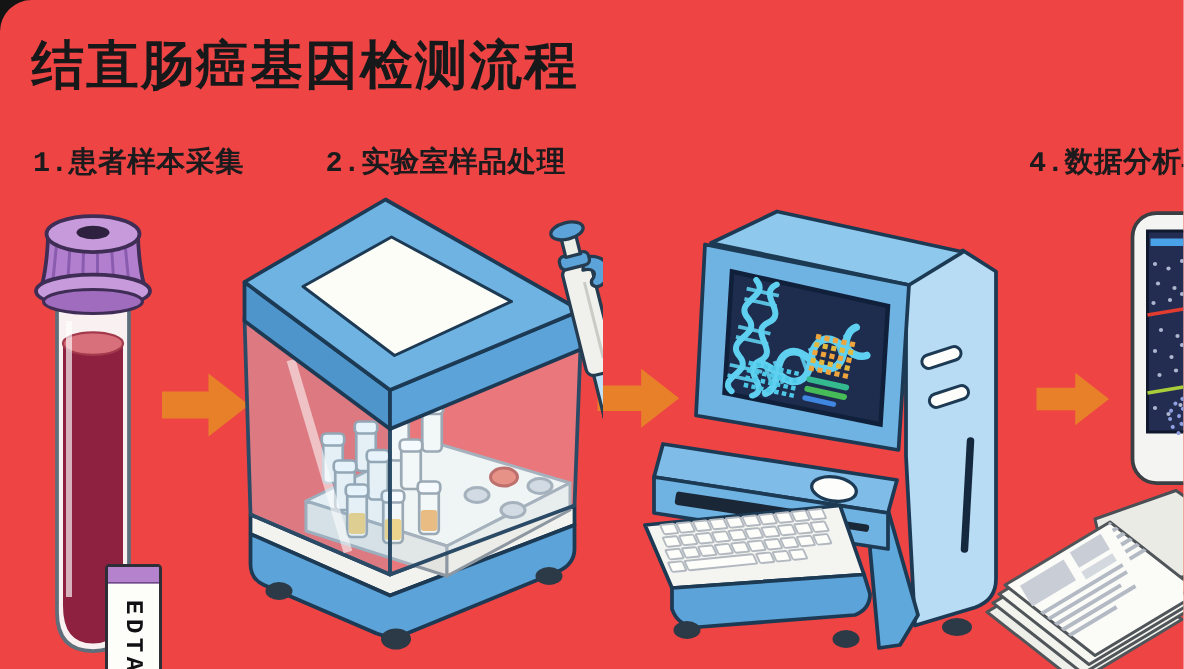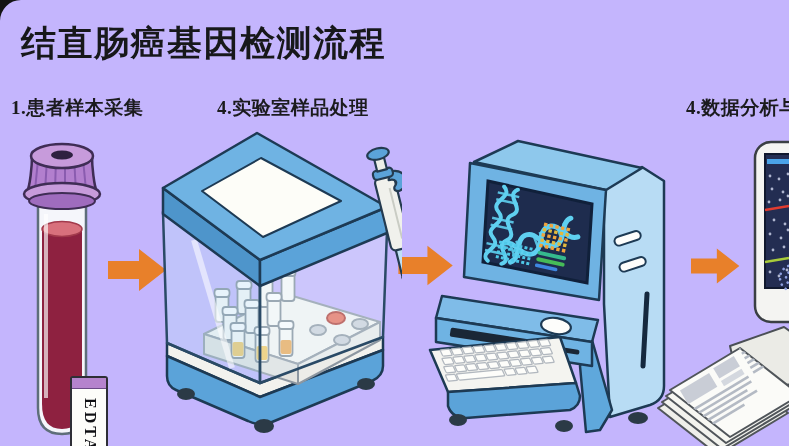--- a/index.html
+++ b/index.html
@@ -1,30 +1,30 @@
 <!DOCTYPE html>
 <html><head>
 <meta charset="utf-8">
 <style>
   html,body{margin:0;padding:0;}
   #canvas{
     position:relative; width:789px; height:446px; overflow:hidden;
-    background:#c4b5fd;
-    font-family:Liberation Serif, serif;
+    background:#ef4444;
+    font-family:Liberation Mono, monospace;
   }
   .abs{position:absolute;}
   #title{
     left:21px; top:20px; font-size:35px; font-weight:800; color:#17181A;
     letter-spacing:1.5px; white-space:nowrap;
   }
   .step-label{
     top:95px; font-size:19px; font-weight:700; color:#1B1B1D;
     letter-spacing:0.5px; white-space:nowrap;
   }
-  #step1-label{left:11px;}
+  #step1-label{left:22px;}
   #step2-label{left:217px;}
   #step3-label{left:458px;}
   #step4-label{left:686px;}
   #tube-wrap{left:20px; top:136px; width:112px; height:306px;}
   #tube-label{
     left:50px; top:240px; width:38px; height:126px;
     background:#FDFDFA; border:2px solid #2E2E36; border-radius:3px;
     box-sizing:border-box; display:flex; flex-direction:column; align-items:center;
   }
   #tube-label-band{width:100%; height:10px; background:#B583CD; border-bottom:1.5px solid #6B4A86;}
@@ -47,21 +47,21 @@
 
 <div id="canvas">
 
   <svg id="corner-tl" class="abs" width="22" height="22">
     <path d="M0,0 L21,0 A21,21 0 0 0 0,21 Z" fill="#141414"></path>
   </svg>
 
   <div id="title" class="abs">结直肠癌基因检测流程</div>
 
   <div id="step1-label" class="abs step-label">1.患者样本采集</div>
-  <div id="step2-label" class="abs step-label">4.实验室样品处理</div>
+  <div id="step2-label" class="abs step-label">2.实验室样品处理</div>
   <div id="step4-label" class="abs step-label">4.数据分析与</div>
 
   <div id="tube-wrap" class="abs">
     <svg width="112" height="306" viewBox="0 0 112 306">
 
       <path d="M18,62 L18,272 Q18,298 42,298 Q66,298 66,272 L66,62 Z" fill="#F8FAFB" fill-opacity="0.95" stroke="#5E6E7A" stroke-width="2.5"></path>
 
       <path d="M22,92 L22,268 Q22,293 42,293 Q62,293 62,268 L62,92 Z" fill="#8E2140"></path>
       <ellipse cx="42" cy="93" rx="20" ry="7.5" fill="#D8707C" stroke="#A23A4C" stroke-width="1.5"></ellipse>
       <line x1="26" y1="78" x2="26" y2="262" stroke="#FFFFFF" stroke-opacity="0.65" stroke-width="4"></line>

